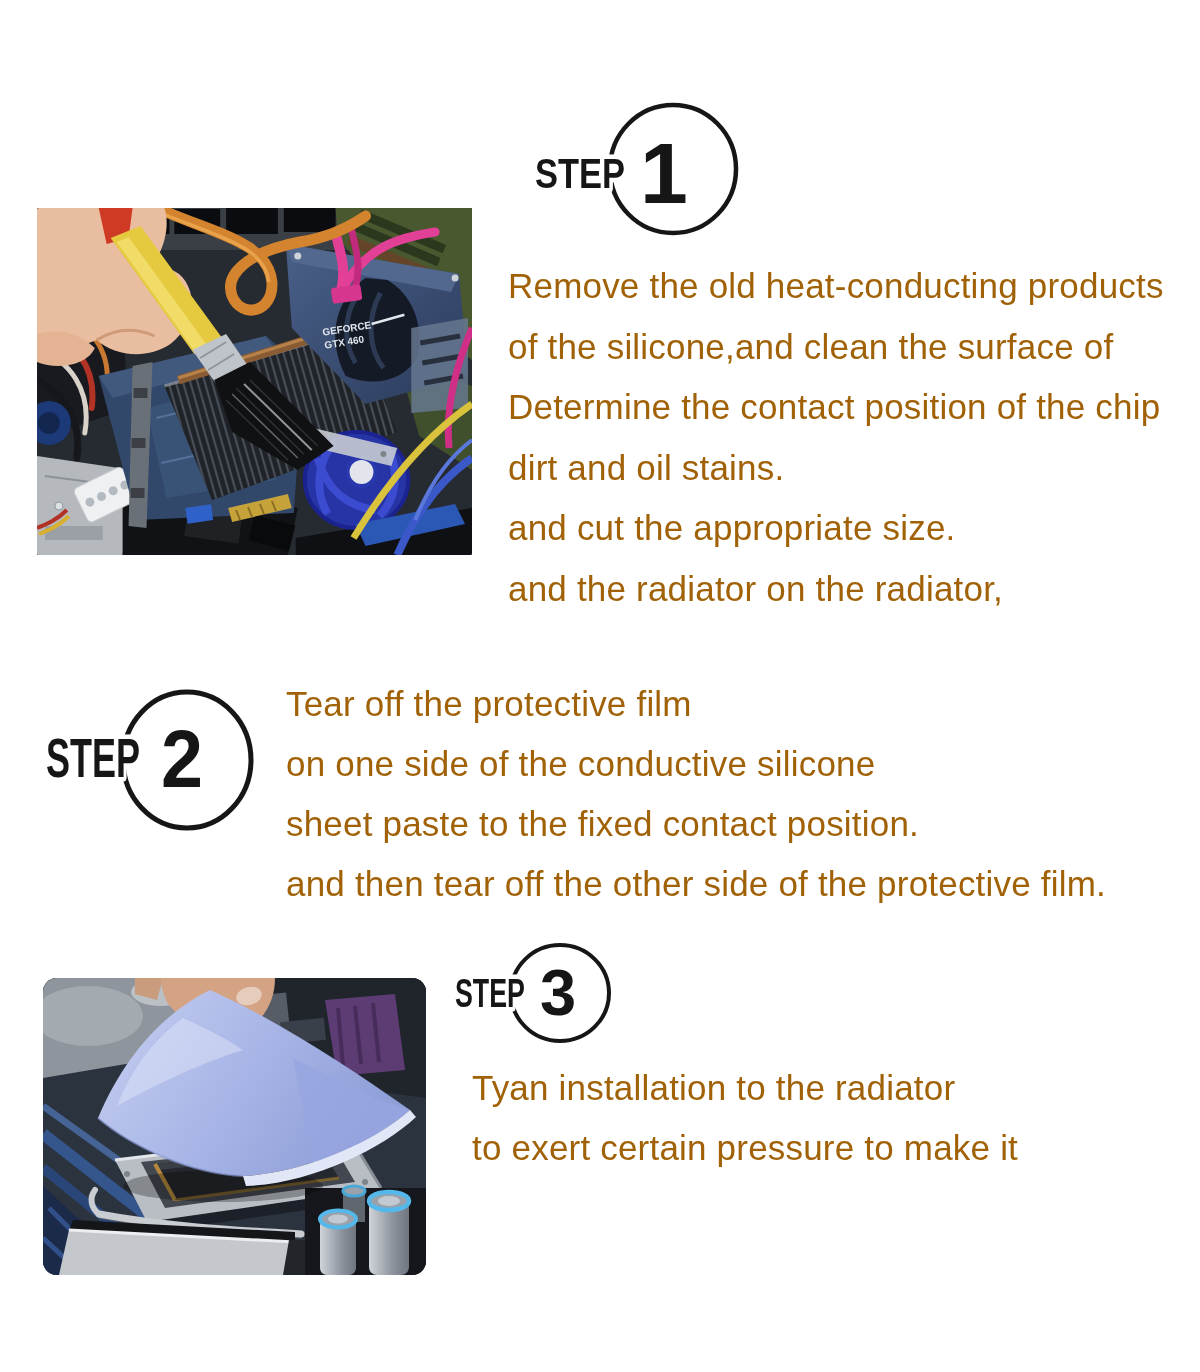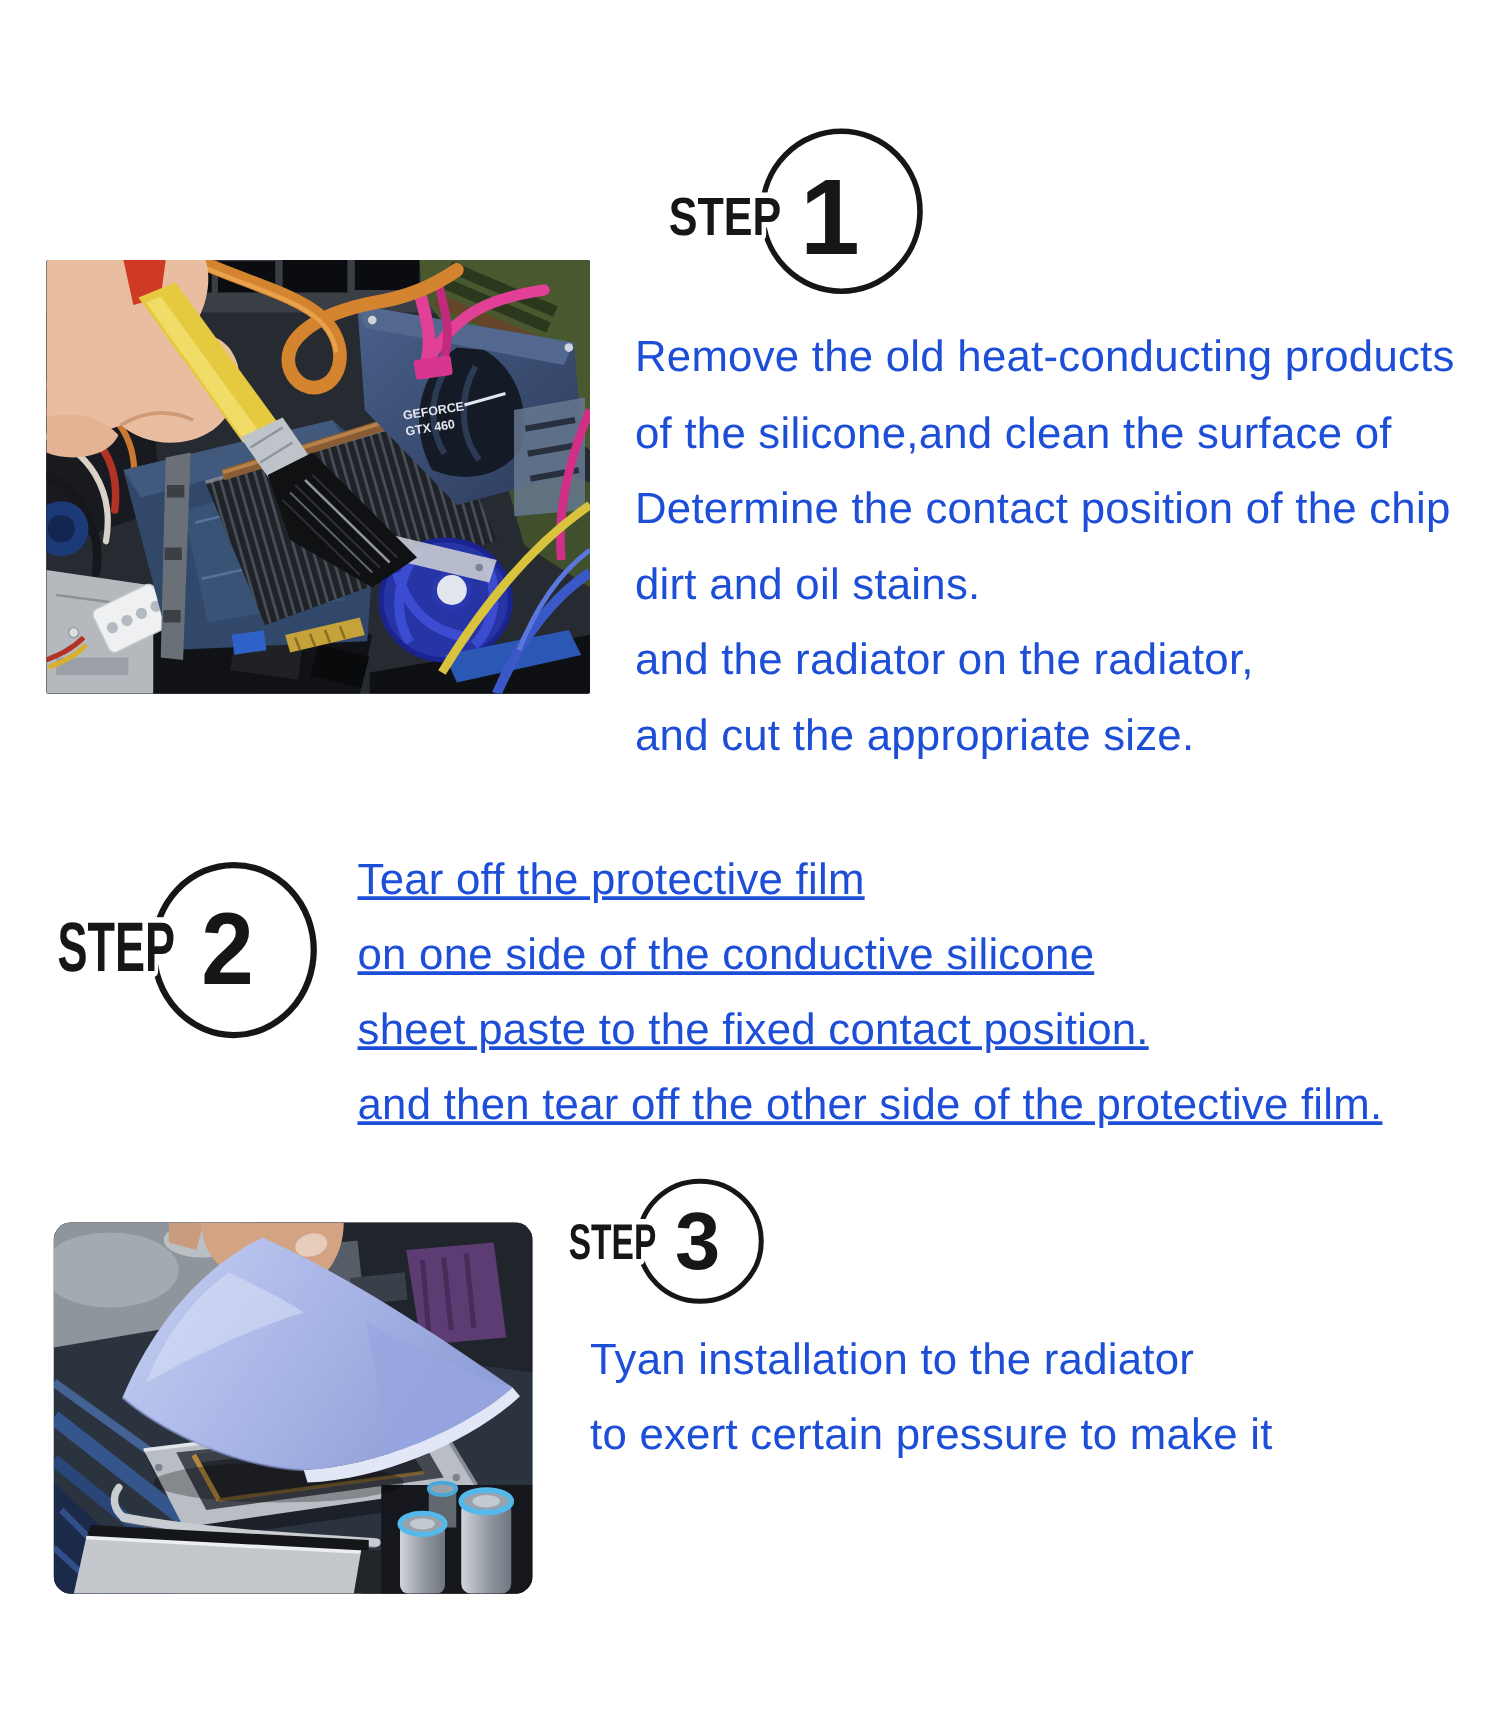--- a/index.html
+++ b/index.html
@@ -15,21 +15,21 @@
   .ring{fill:none;stroke:#161616;}
   .steplabel{
     fill:#161616;font-weight:700;
     paint-order:stroke;stroke:#ffffff;stroke-width:9px;stroke-linejoin:round;
     font-family:"Liberation Sans",sans-serif;
   }
   .stepnum{
     fill:#161616;font-weight:700;text-anchor:middle;
     font-family:"Liberation Sans",sans-serif;
   }
-  .step-text{position:absolute;color:#1d4ed8;font-size:35px;white-space:nowrap;}
+  .step-text{position:absolute;color:#a16207;font-size:35px;white-space:nowrap;}
   .step-text .ln{letter-spacing:0.2px;}
 </style>
 </head>
 <body>
 
 <div class="page">
 
   <div class="photo photo1">
     <svg viewBox="0 0 437 347" preserveAspectRatio="none">
       <defs>
@@ -184,31 +184,31 @@
     <ellipse class="ring" cx="673" cy="169" rx="63" ry="64" stroke-width="4.5"></ellipse>
     <text class="steplabel" x="535" y="188" font-size="43" textLength="90" lengthAdjust="spacingAndGlyphs">STEP</text>
     <text class="stepnum" x="664" y="203" font-size="86">1</text>
   </svg>
 
   <div class="step-text" style="left:508px;top:256px;line-height:60.5px;">
     <div class="ln">Remove the old heat-conducting products</div>
     <div class="ln">of the silicone,and clean the surface of</div>
     <div class="ln">Determine the contact position of the chip</div>
     <div class="ln">dirt and oil stains.</div>
+    <div class="ln">and cut the appropriate size.</div>
     <div class="ln">and the radiator on the radiator,</div>
-    <div class="ln">and cut the appropriate size.</div>
   </div>
 
   <svg class="hdr" style="left:30px;top:683px;" width="235" height="158" viewBox="30 683 235 158">
     <ellipse class="ring" cx="187" cy="760" rx="64" ry="68" stroke-width="5"></ellipse>
     <text class="steplabel" x="46" y="777" font-size="56" textLength="94" lengthAdjust="spacingAndGlyphs">STEP</text>
     <text class="stepnum" x="182" y="787" font-size="82" textLength="42" lengthAdjust="spacingAndGlyphs">2</text>
   </svg>
 
-  <div class="step-text" style="left:286px;top:674px;line-height:60px;text-decoration:underline;">
+  <div class="step-text" style="left:286px;top:674px;line-height:60px;">
     <div class="ln">Tear off the protective film</div>
     <div class="ln">on one side of the conductive silicone</div>
     <div class="ln">sheet paste to the fixed contact position.</div>
     <div class="ln">and then tear off the other side of the protective film.</div>
   </div>
 
   <div class="photo photo2">
     <svg viewBox="0 0 383 297" preserveAspectRatio="none">
       <defs>
         <linearGradient id="padGrad" x1="0" y1="0" x2="1" y2="0.4">

